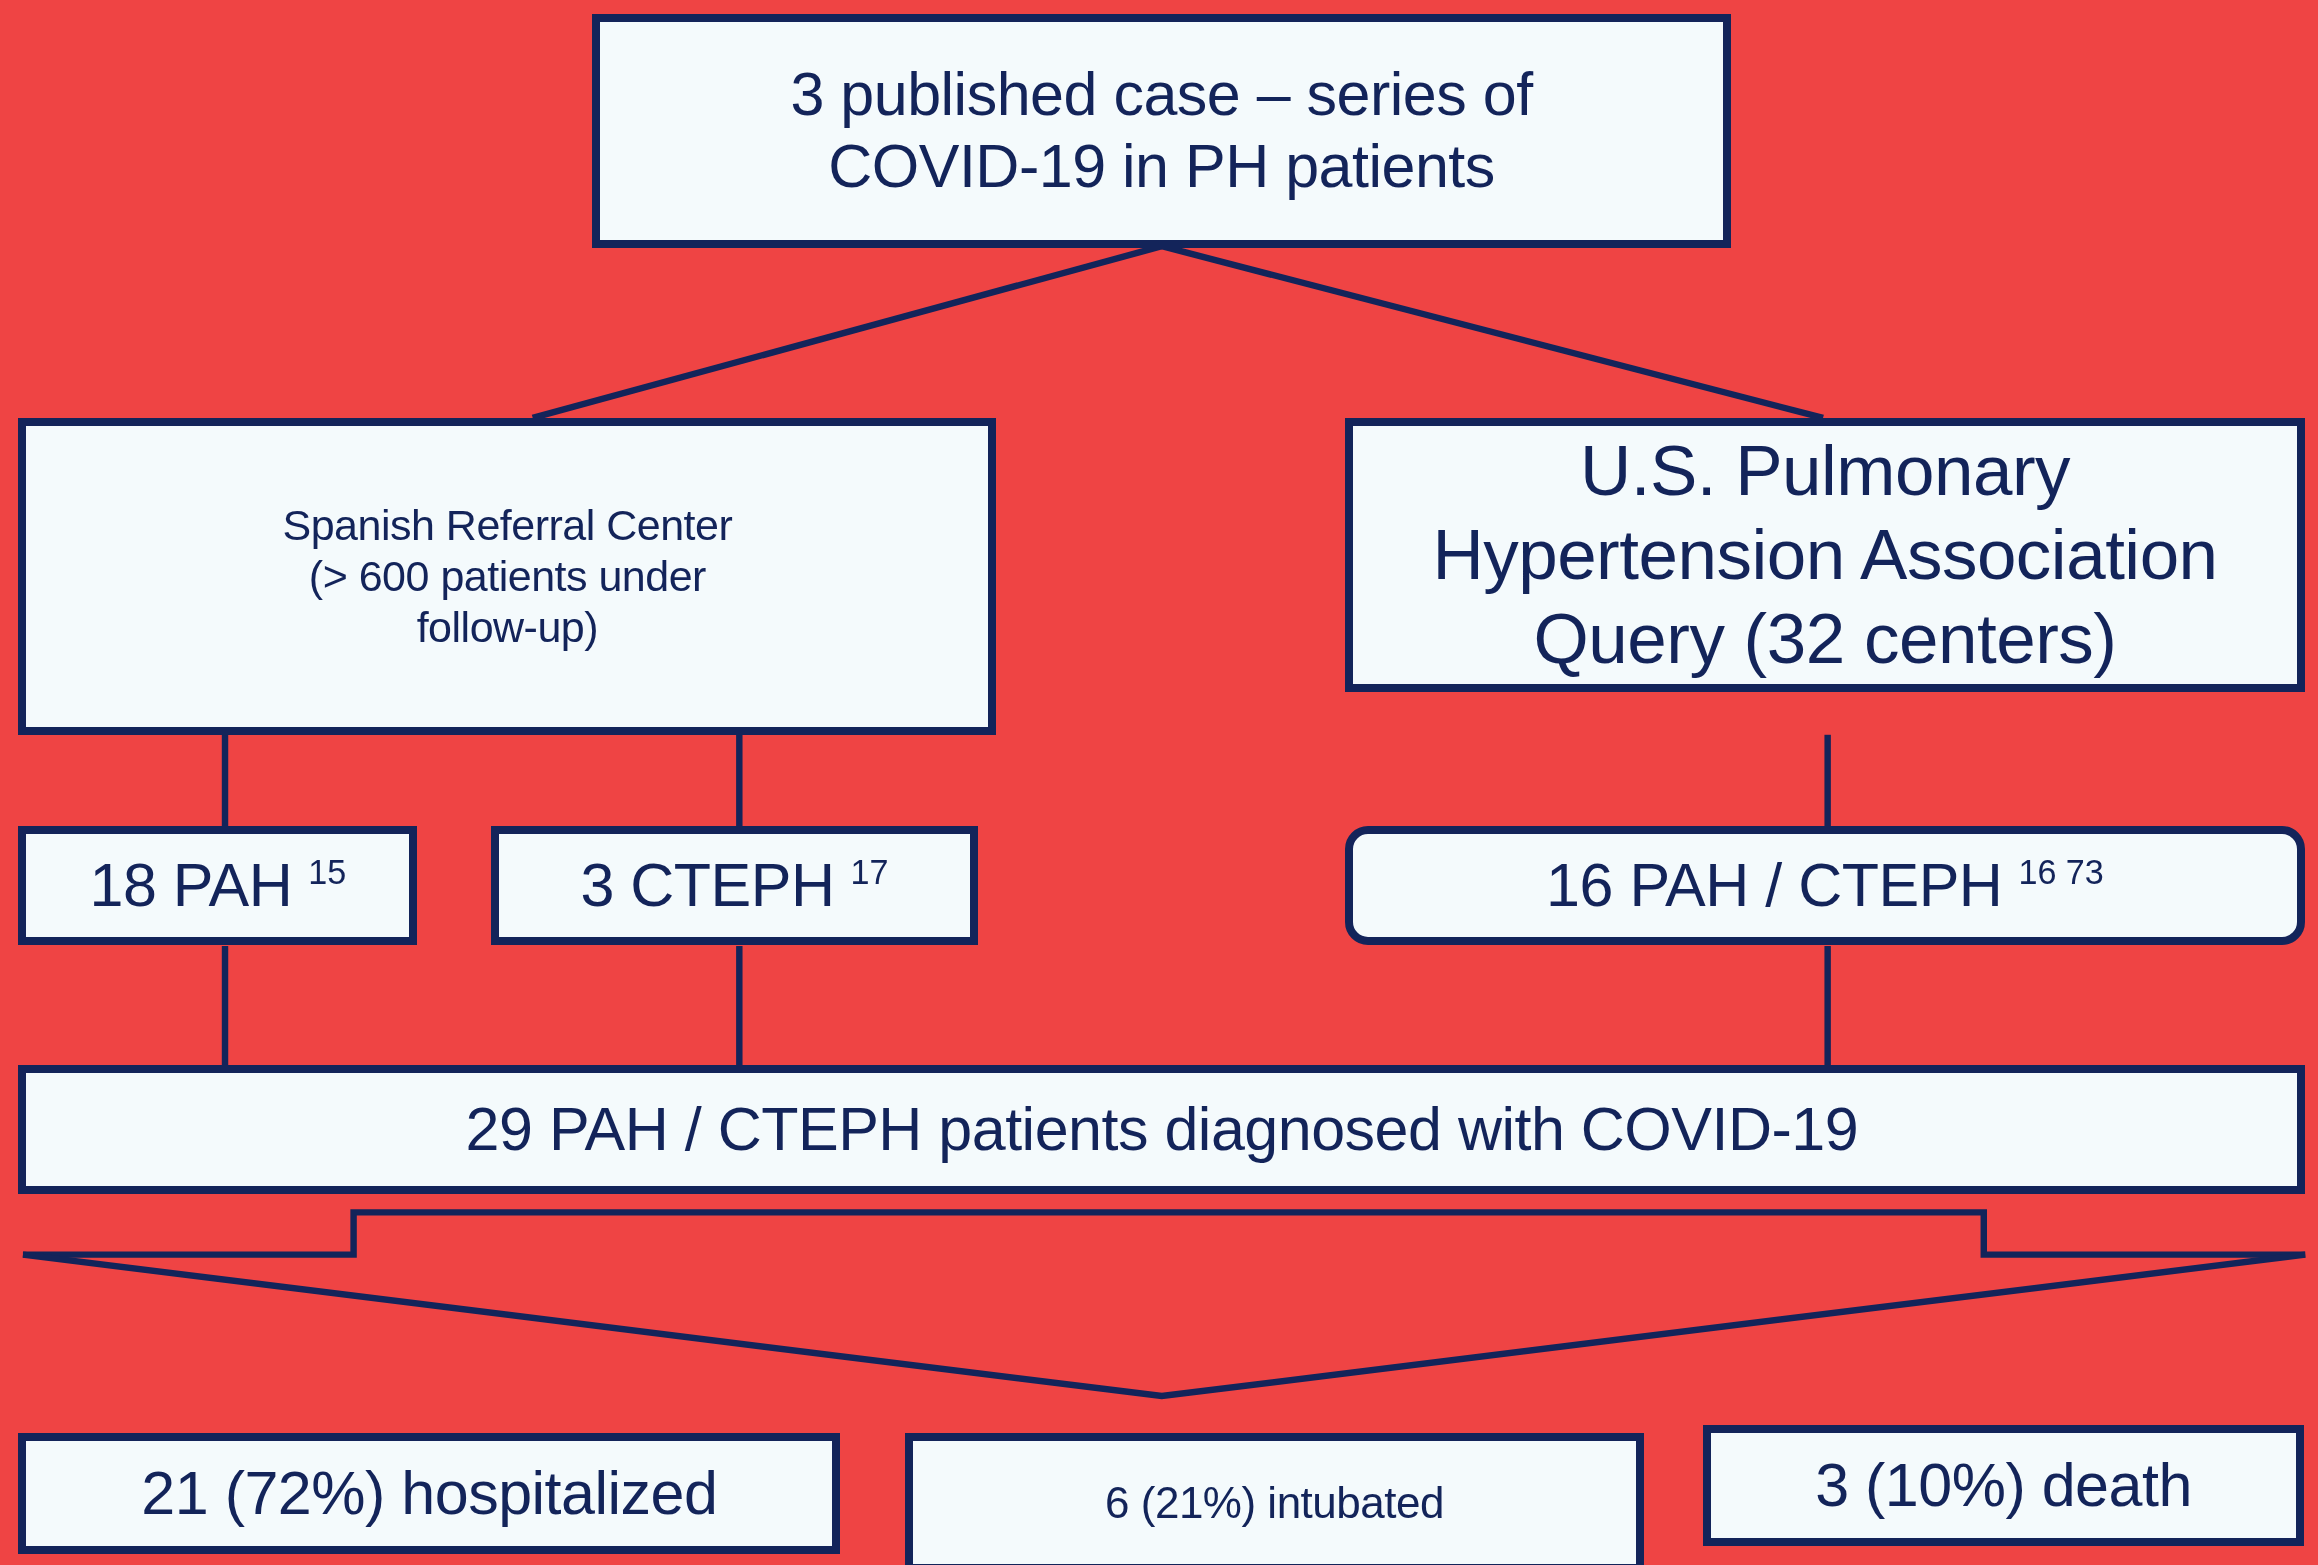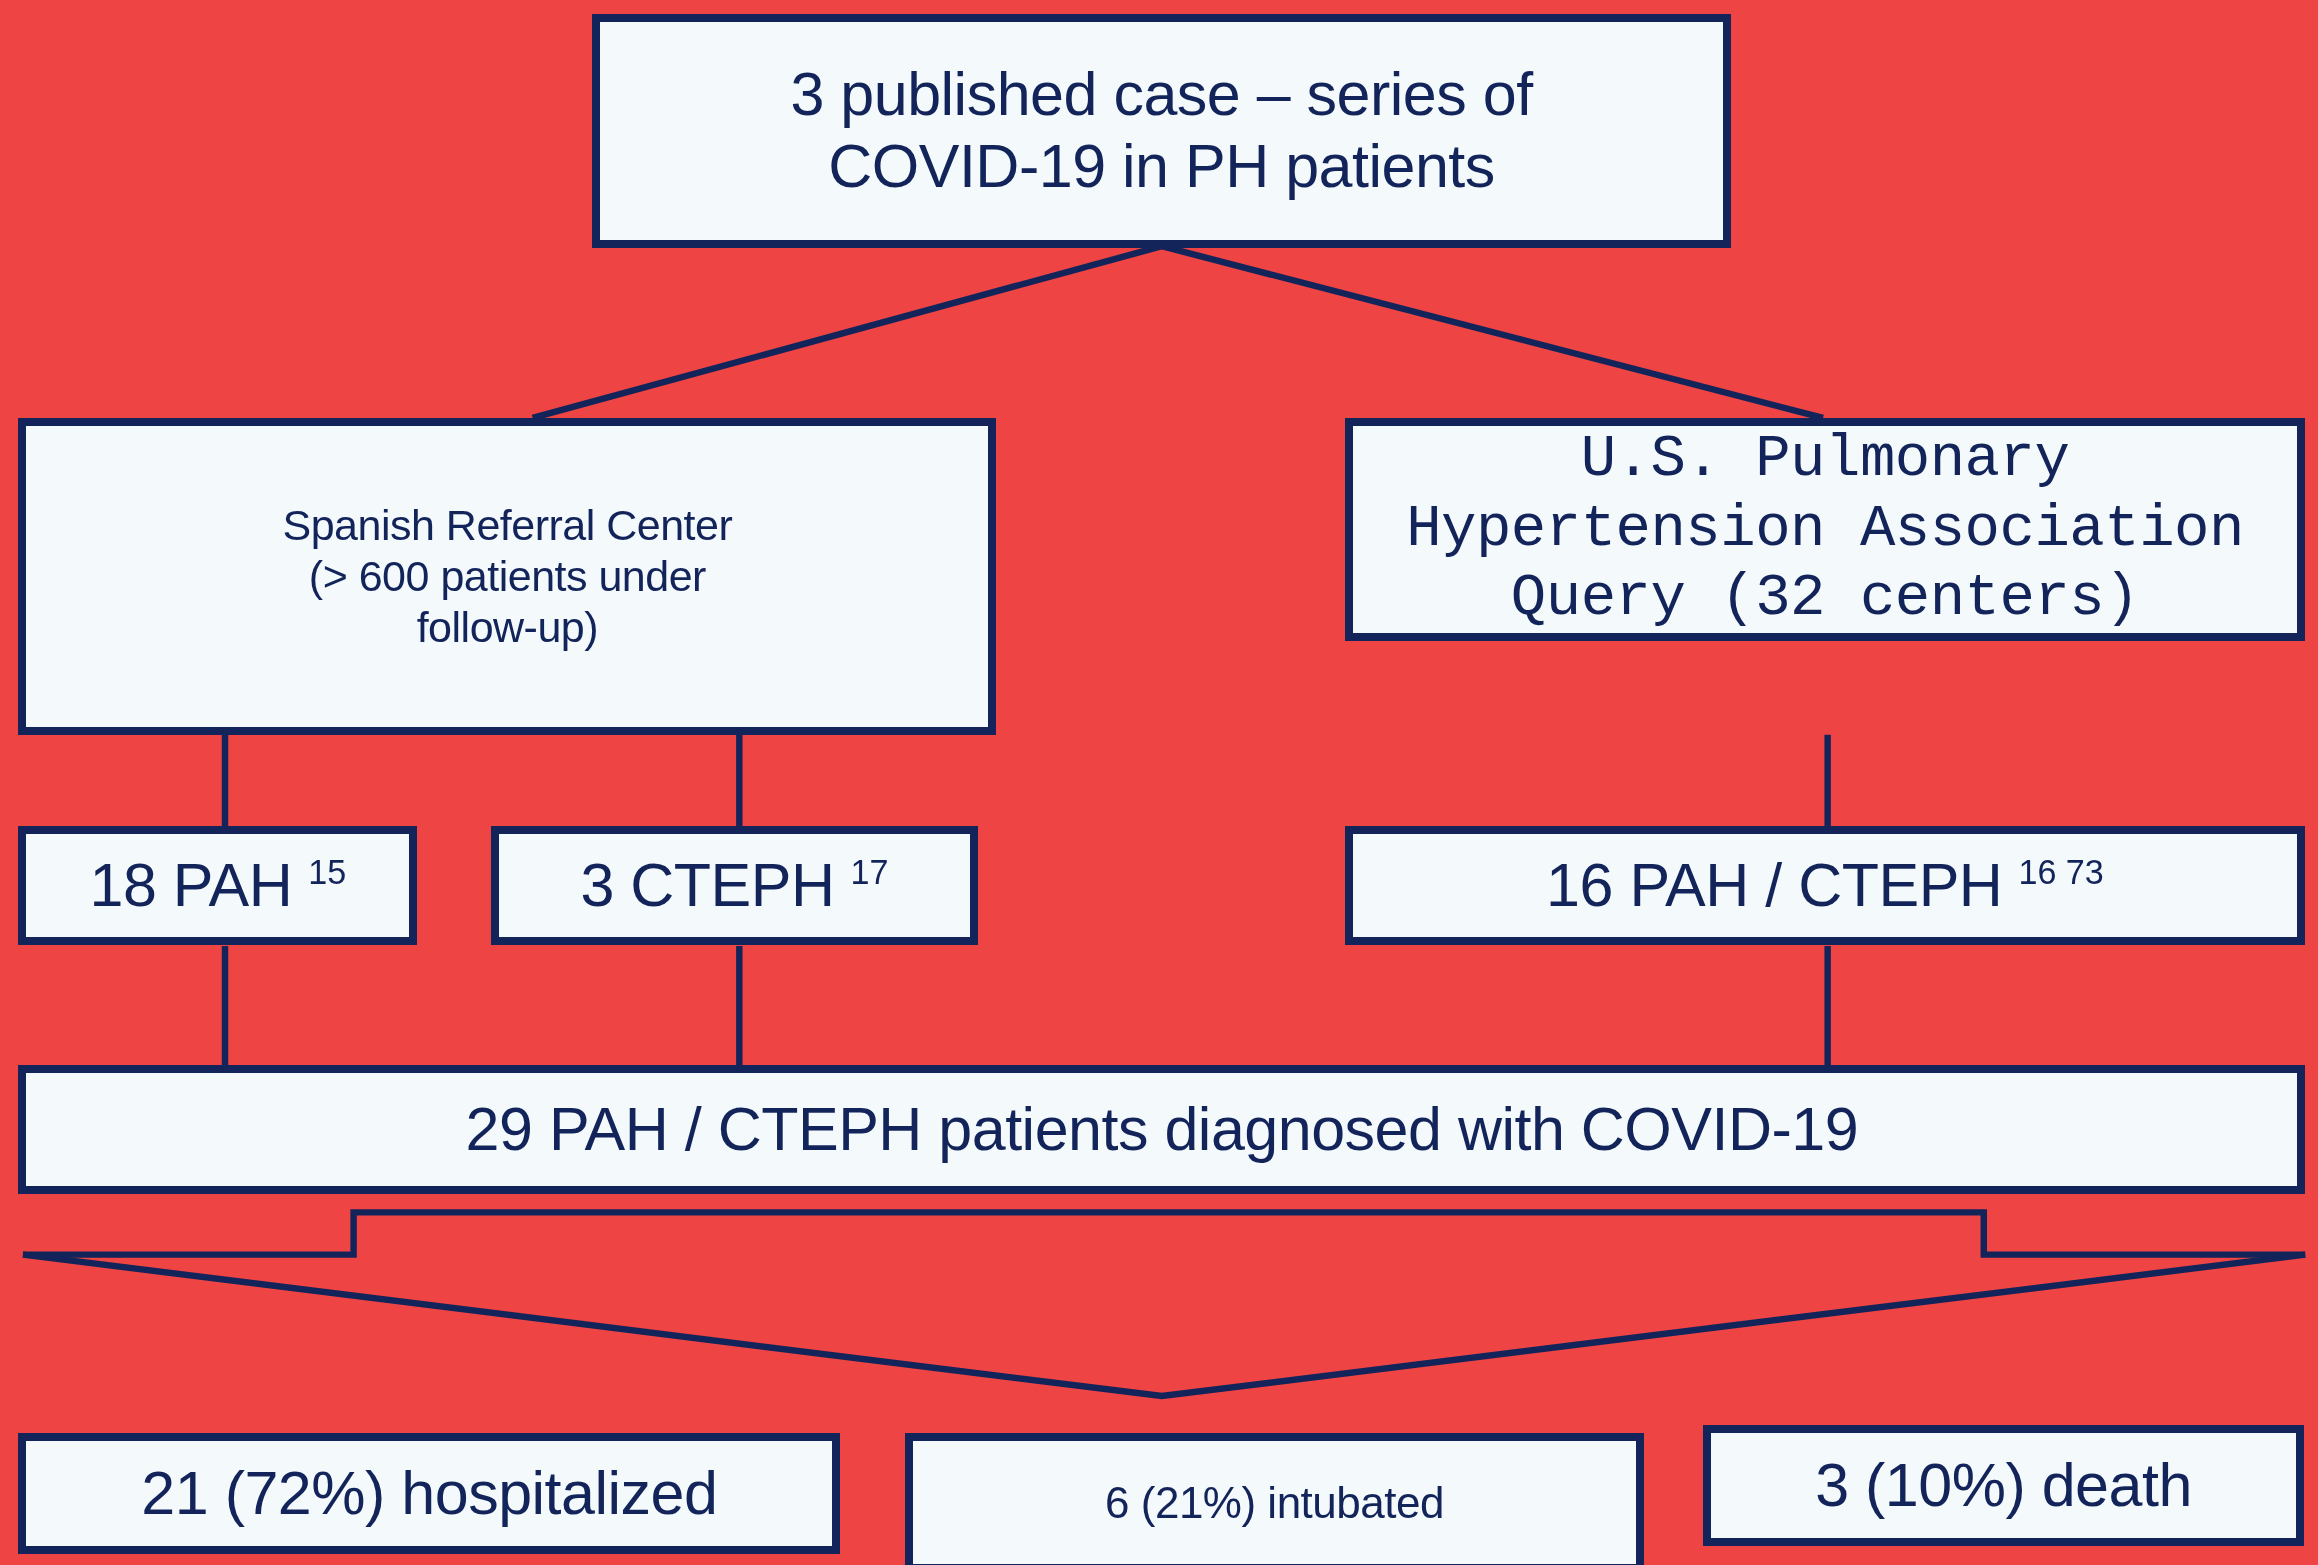--- a/index.html
+++ b/index.html
@@ -48,24 +48,24 @@
     font-size: 0.56em;
     vertical-align: super;
     line-height: 0;
     letter-spacing: 0;
     margin-left: 16px;
   }
 
   
   #node-top        { left: 592px;  top: 13.8px;   width: 1139px; height: 234px;  font-size: 61px; }
   #node-spanish    { left: 18.4px;   top: 418px;  width: 978px; height: 317px;  font-size: 43px; }
-  #node-usphа      { left: 1345px; top: 418px;  width: 960px; height: 223px;  font-size: 59px; font-family: Liberation Mono, monospace; }
+  #node-usphа      { left: 1345px; top: 418px;  width: 960px; height: 274px;  font-size: 71px; }
   #node-pah10      { left: 18.4px;   top: 826px;  width: 399px;  height: 119px;  font-size: 61px; }
   #node-cteph3     { left: 491px;  top: 826px;  width: 487px;  height: 119px;  font-size: 61px; }
-  #node-pahcteph16 { left: 1345px; top: 826px;  width: 960px; height: 119px;  font-size: 61px; }
+  #node-pahcteph16 { left: 1345px; top: 826px;  width: 960px; height: 119px;  font-size: 61px; border-radius: 23px; }
   #node-total29    { left: 18.4px;   top: 1065px; width: 2287px; height: 129px;  font-size: 61px; }
   #node-hosp       { left: 18.4px;   top: 1433px; width: 822px;  height: 121px;  font-size: 61px; }
   #node-intub      { left: 905px;  top: 1433px; width: 739px;  height: 139px;  font-size: 44px; text-align: right; }
   #node-death      { left: 1703px; top: 1425px; width: 601px;  height: 121px;  font-size: 61px; text-align: center; }
 </style>
 </head>
 <body>
 
 <div id="canvas">
 

